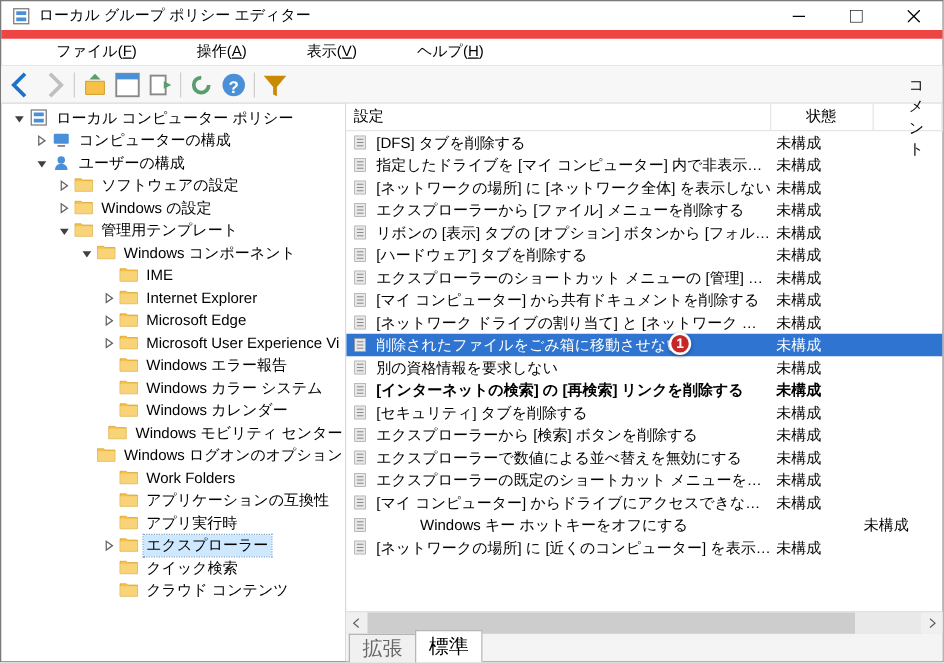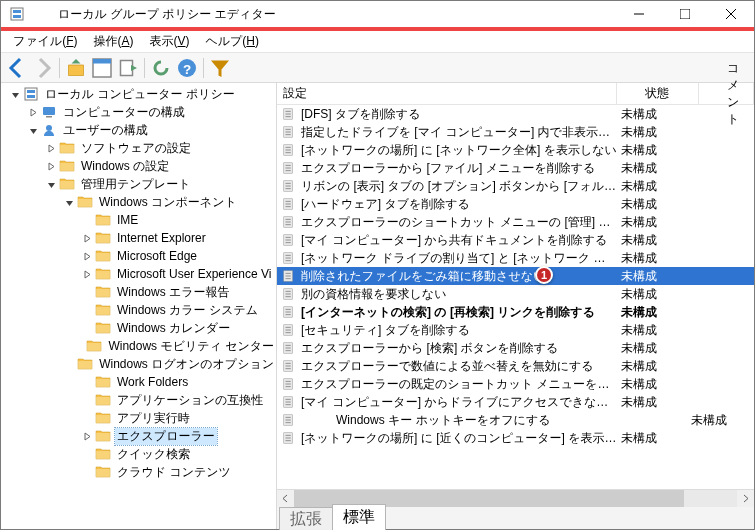--- a/index.html
+++ b/index.html
@@ -1,25 +1,25 @@
 <!DOCTYPE html>
 <html><head>
 <meta charset="utf-8">
 <style>
   * { box-sizing: border-box; font-family: "Yu Gothic UI", "Meiryo UI", "MS UI Gothic", sans-serif; }
   html, body { margin:0; padding:0; width:755px; height:530px; background:#fff; overflow:hidden; }
   .window { width:755px; height:530px; border:1px solid #7a7a7a; display:flex; flex-direction:column; background:#fff; }
-  .titlebar { height:30px; display:flex; align-items:center; border-bottom:4px solid #ef4444;gap:27px; }
+  .titlebar { height:30px; display:flex; align-items:center; border-bottom:7px solid #ef4444; }
   .titlebar .ticon { width:16px; height:16px; margin:0 6px 0 8px; }
   .titlebar .title { font-size:12px; flex:1; }
   .winbtns { display:flex; height:100%; }
   .winbtn { width:46px; display:flex; align-items:center; justify-content:center; }
   .winbtn svg { width:10px; height:10px; }
   .menubar { height:22px; display:flex; align-items:center; padding:0 4px; font-size:12px; border-bottom:1px solid #e5e5e5; }
-  .menuitem { padding:2px 8px; }
+  .menuitem { padding:2px 8px;margin-left:32px; }
   .menuitem u { text-decoration:underline; }
   .toolbar { height:30px; display:flex; align-items:center; padding:0 4px; border-bottom:1px solid #dadada; background:#f7f7f7; gap:2px; }
   .tbtn { width:24px; height:24px; display:flex; align-items:center; justify-content:center; border-radius:2px; }
   .tsep { width:1px; height:20px; background:#cfcfcf; margin:0 2px; }
   .body { flex:1; display:flex; min-height:0; }
   .tree { width:276px; border-right:1px solid #dadada; overflow:auto; font-size:12px; padding:2px 0 2px 2px; }
   .tree-row { display:flex; align-items:center; height:18px; white-space:nowrap; }
   .tree-row.sel .lbl { background:#cde8ff; outline:1px dotted #7aa7cf; }
   .twist { width:12px; height:12px; margin-right:2px; display:flex; align-items:center; justify-content:center; }
   .twist svg { width:9px; height:9px; }

